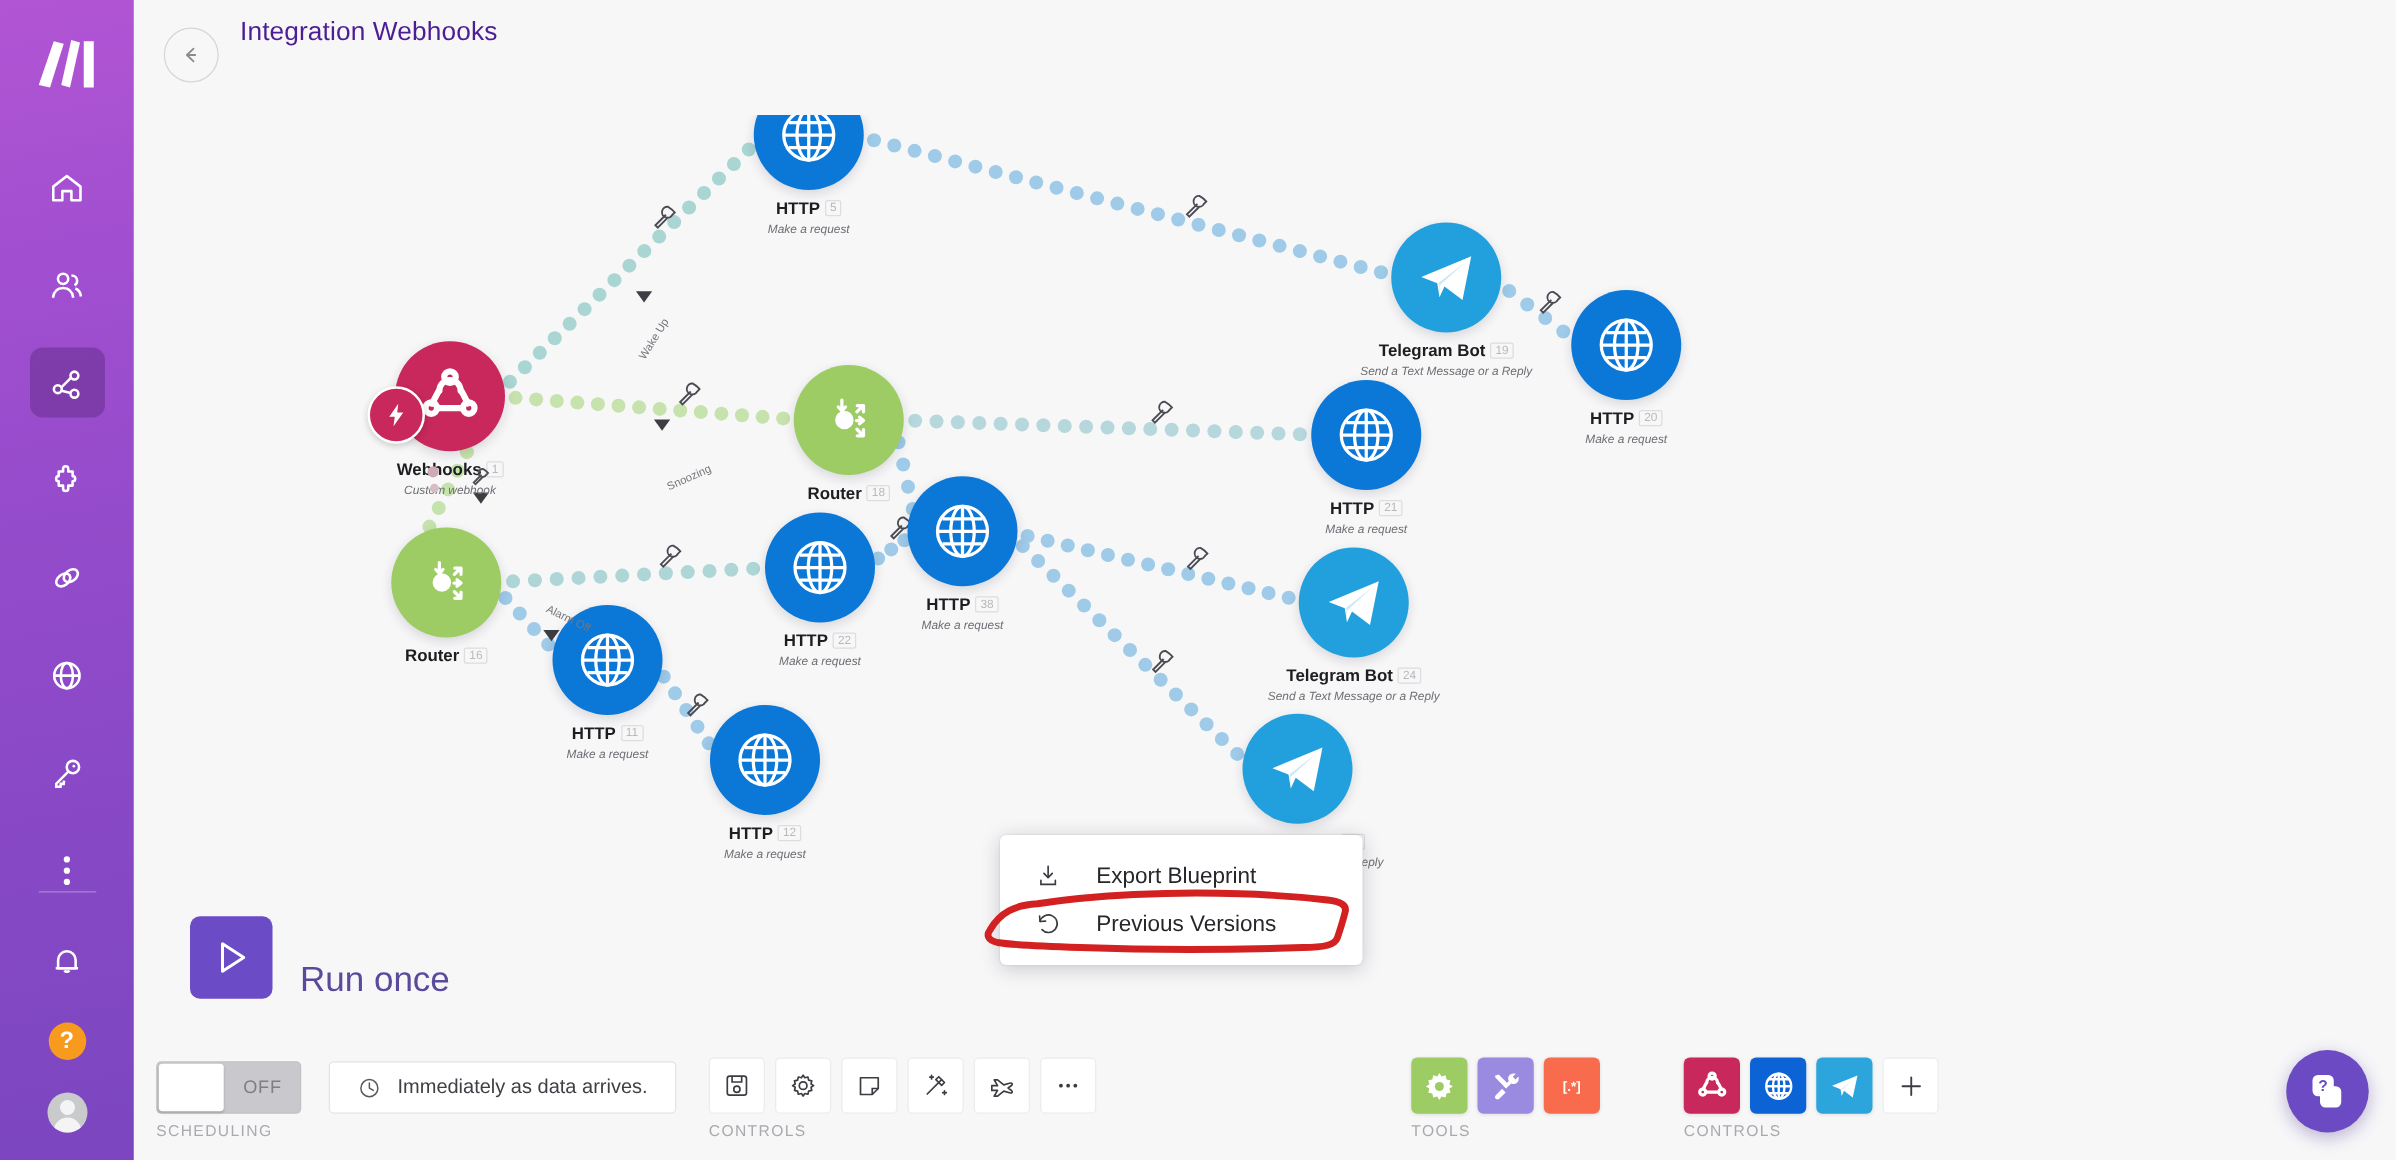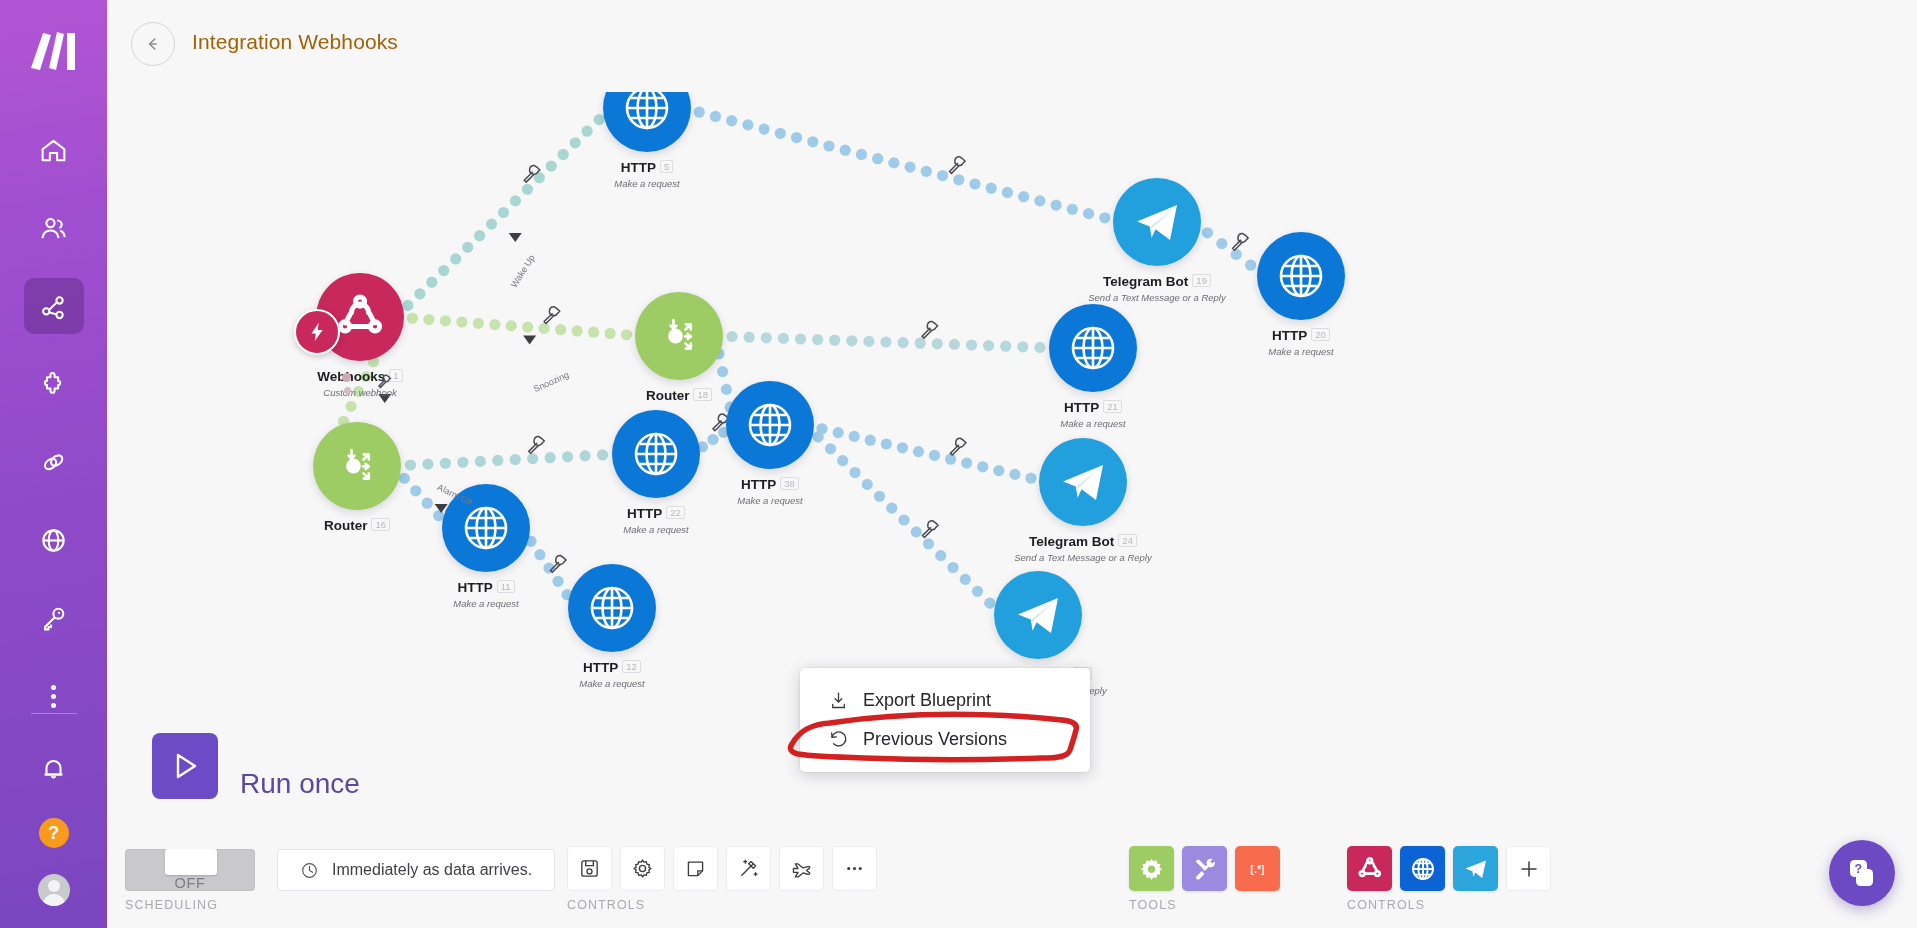--- a/index.html
+++ b/index.html
@@ -45,22 +45,22 @@
 
   
   #header { position:absolute; left:107px; top:0; width: 1810px; height: 92px; }
   #back-btn {
     position:absolute; left: 24px; top: 22px; width: 44px; height: 44px;
     border-radius: 50%; border: 1.5px solid #d6d6d9; background: transparent;
     display:flex; align-items:center; justify-content:center; cursor:pointer;
   }
   #back-btn svg { width: 22px; height: 22px; stroke:#8b8b90; fill:none; stroke-width:1.6; }
   #page-title {
-    position:absolute; left: 85px; top: 30px;
-    font-size: 21px; color: #a16207; letter-spacing: .1px;
+    position:absolute; left: 85px; top: 14px;
+    font-size: 21px; color: #4c1d95; letter-spacing: .1px;
   }
 
   
   #canvas { position:absolute; left:107px; top:92px; width:1810px; height:836px; overflow:hidden; }
   #edges { position:absolute; left:0; top:0; width:1810px; height:836px; }
 
   .node { position:absolute; width: 0; height: 0; }
   .node .bubble {
     position:absolute; left:-44px; top:-44px; width: 88px; height: 88px;
     border-radius: 50%; display:flex; align-items:center; justify-content:center;
@@ -100,21 +100,21 @@
   .wh-dots i { position:absolute; display:block; border-radius:50%; background:#d9b6bf; }
 
   
   #ctx-menu {
     position:absolute; left: 800px; top: 668px; width: 290px;
     background:#fff; border-radius: 5px;
     box-shadow: 0 3px 16px rgba(25,25,50,0.20), 0 0 0 1px rgba(0,0,0,0.04);
     padding: 13px 0 13px 0; z-index: 60;
   }
   .ctx-item {
-    display:flex; align-items:center; gap: 14px;
+    display:flex; align-items:center; gap: 28px;
     padding: 9px 22px 9px 28px; font-size: 18px; color: #26262b; cursor: pointer;
   }
   .ctx-item svg { width: 21px; height: 21px; stroke:#3a3a40; fill:none; stroke-width:1.5; flex:none; }
   #annotation { position:absolute; left: 786px; top: 694px; z-index: 70; pointer-events:none; }
 
   
   #runonce { position:absolute; left: 152px; top: 732px; display:flex; align-items:center; gap: 22px; z-index: 40;}
   #runonce .play {
     width: 66px; height: 66px; border-radius: 8px; background: #6c4bc6;
     display:flex; align-items:center; justify-content:center; cursor:pointer;
@@ -122,22 +122,22 @@
   #runonce .play svg { width: 36px; height: 36px; fill:none; stroke:#fff; stroke-width: 2.4; }
   #runonce .lbl { font-size: 28px; color: #5b4a9c; margin-top: 36px; }
 
   #bottombar { position:absolute; left: 107px; bottom: 0; width: 1810px; height: 100px; z-index: 40; }
   .bsection { position:absolute; bottom: 16px; }
   .bsection .bslabel {
     font-size: 12.5px; color: #a9a9af; letter-spacing: 1.1px; margin-top: 7px;
   }
   .toggle-row { display:flex; align-items:center; gap: 22px; }
   .switch {
-    width: 130px; height: 42px; border-radius: 4px; background: #c9c9cd;
-    display:flex; align-items:center; cursor:pointer; box-shadow: inset 0 0 0 1px rgba(0,0,0,.04); flex-direction: column;
+    width: 116px; height: 42px; border-radius: 4px; background: #c9c9cd;
+    display:flex; align-items:center; cursor:pointer; box-shadow: inset 0 0 0 1px rgba(0,0,0,.04);
   }
   .switch .knob { width: 52px; height: 38px; margin-left: 2px; background:#fff; border-radius: 3px; box-shadow: 0 1px 2px rgba(0,0,0,.18); }
   .switch .st { flex:1; text-align:center; font-size: 14.5px; color: #7e7e85; letter-spacing:.6px; }
   .sched-pill {
     height: 42px; border-radius: 4px; background:#fff; border:1px solid #e4e4e8;
     display:flex; align-items:center; gap: 13px; padding: 0 22px; cursor:pointer;
   }
   .sched-pill svg { width:19px; height:19px; stroke:#58585e; fill:none; stroke-width:1.5; }
   .sched-pill .txt { font-size: 16px; color: #3f3f45; }
 

